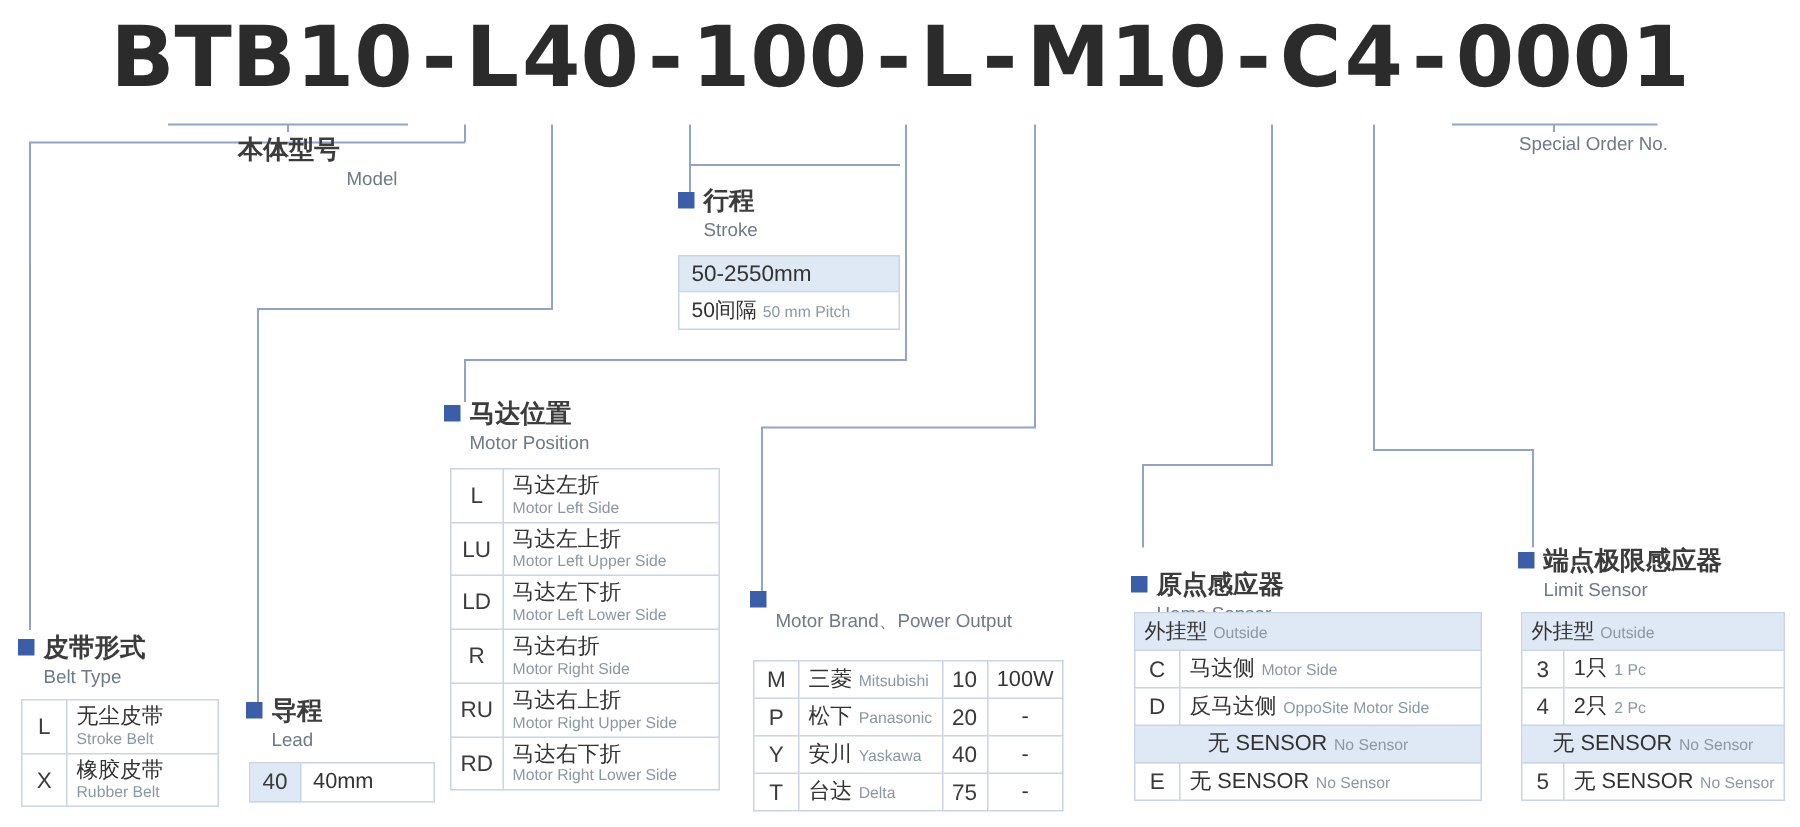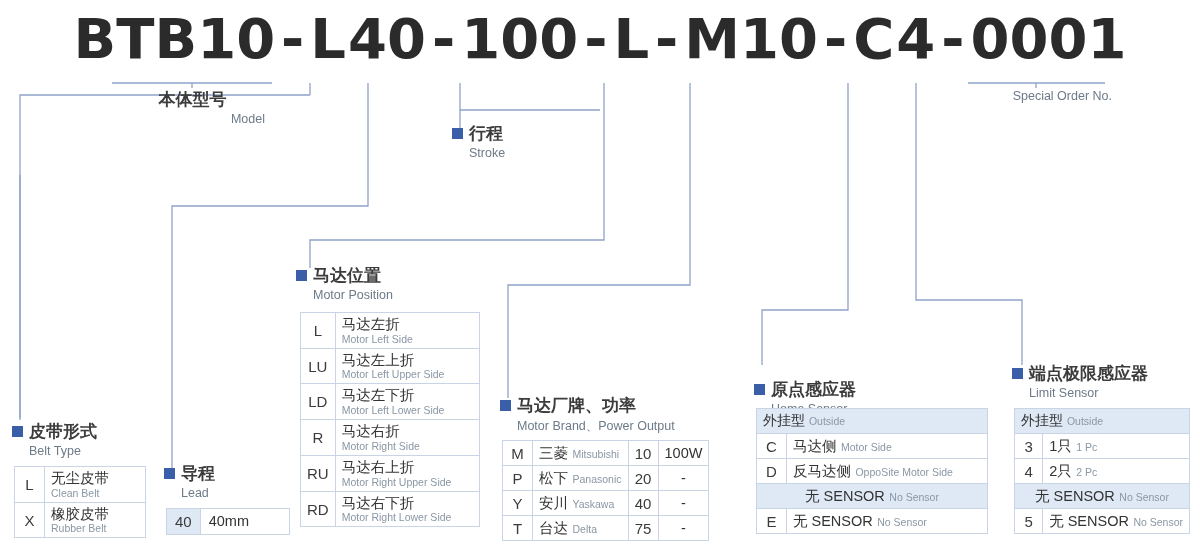--- a/index.html
+++ b/index.html
@@ -144,20 +144,27 @@
   </div>
 
   <div class="head indent" style="left:452px; top:122px;">
     <div class="cn">
       <span class="sq"></span>
       <span>行程</span>
     </div>
     <div class="en">Stroke</div>
   </div>
 
+  <div class="stroke-box" style="left:452px; top:170px; width:148px;">
+    <div class="r1">50-2550mm</div>
+    <div class="r2">
+      <span>50间隔</span>
+      <span class="pitch-en">50 mm Pitch</span>
+    </div>
+  </div>
 
   <div class="head indent" style="left:296px; top:264px;">
     <div class="cn">
       <span class="sq"></span>
       <span>马达位置</span>
     </div>
     <div class="en">Motor Position</div>
   </div>
 
   <table class="tbl" style="left:300px; top:312px; width:180px;">
@@ -203,21 +210,20 @@
         <div class="cn-s">马达右下折</div>
         <div class="en-s">Motor Right Lower Side</div>
       </td>
     </tr>
   </tbody>
     </table>
 
   <div class="head indent" style="left:500px; top:394px;">
     <div class="cn">
       <span class="sq"></span>
-      <span>马达厂牌、功率</span>
     </div>
     <div class="en">Motor Brand、Power Output</div>
   </div>
 
   <table class="tbl" style="left:502px; top:440px;">
     <tbody>
         <tr>
       <td class="key">M</td>
       <td>
         <span class="cn-s">三菱</span>
@@ -355,21 +361,21 @@
     </div>
     <div class="en">Belt Type</div>
   </div>
 
   <table class="tbl" style="left:14px; top:466px; width:132px;">
     <tbody>
         <tr>
       <td class="key">L</td>
       <td>
         <div class="cn-s">无尘皮带</div>
-        <div class="en-s">Clean Belt</div>
+        <div class="en-s">Stroke Belt</div>
       </td>
     </tr>
     <tr>
       <td class="key">X</td>
       <td>
         <div class="cn-s">橡胶皮带</div>
         <div class="en-s">Rubber Belt</div>
       </td>
     </tr>
   </tbody>

